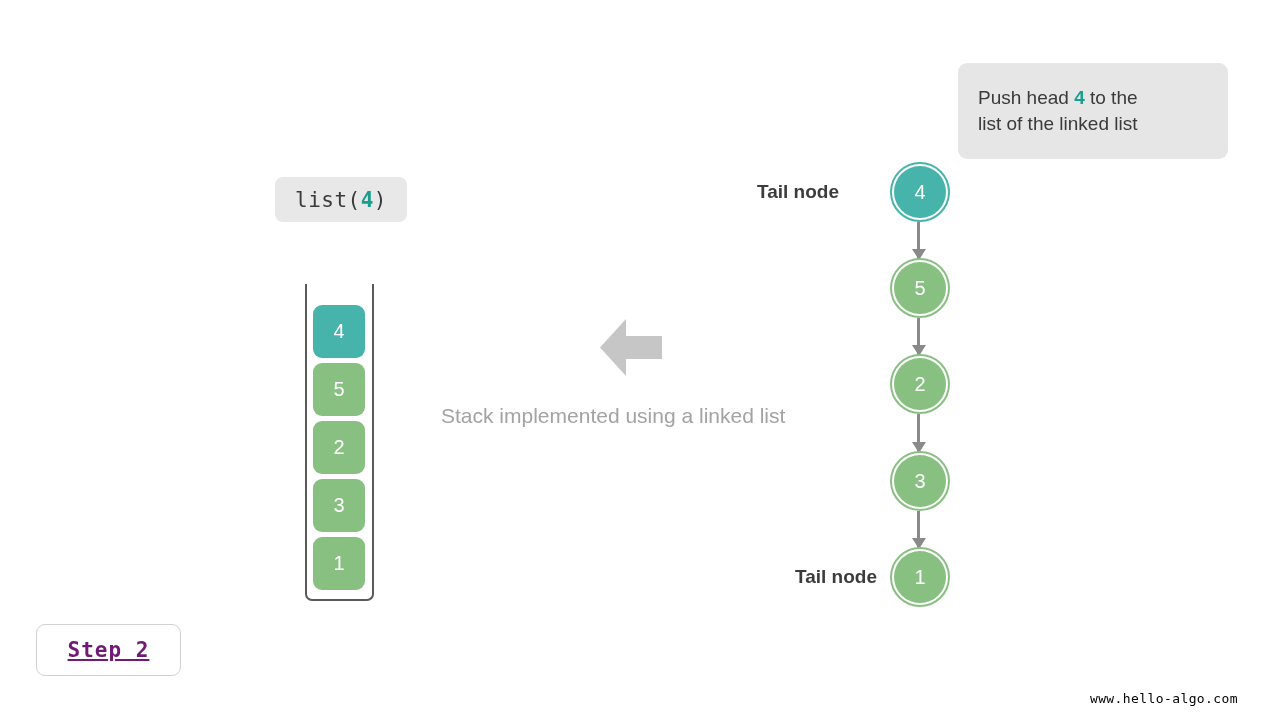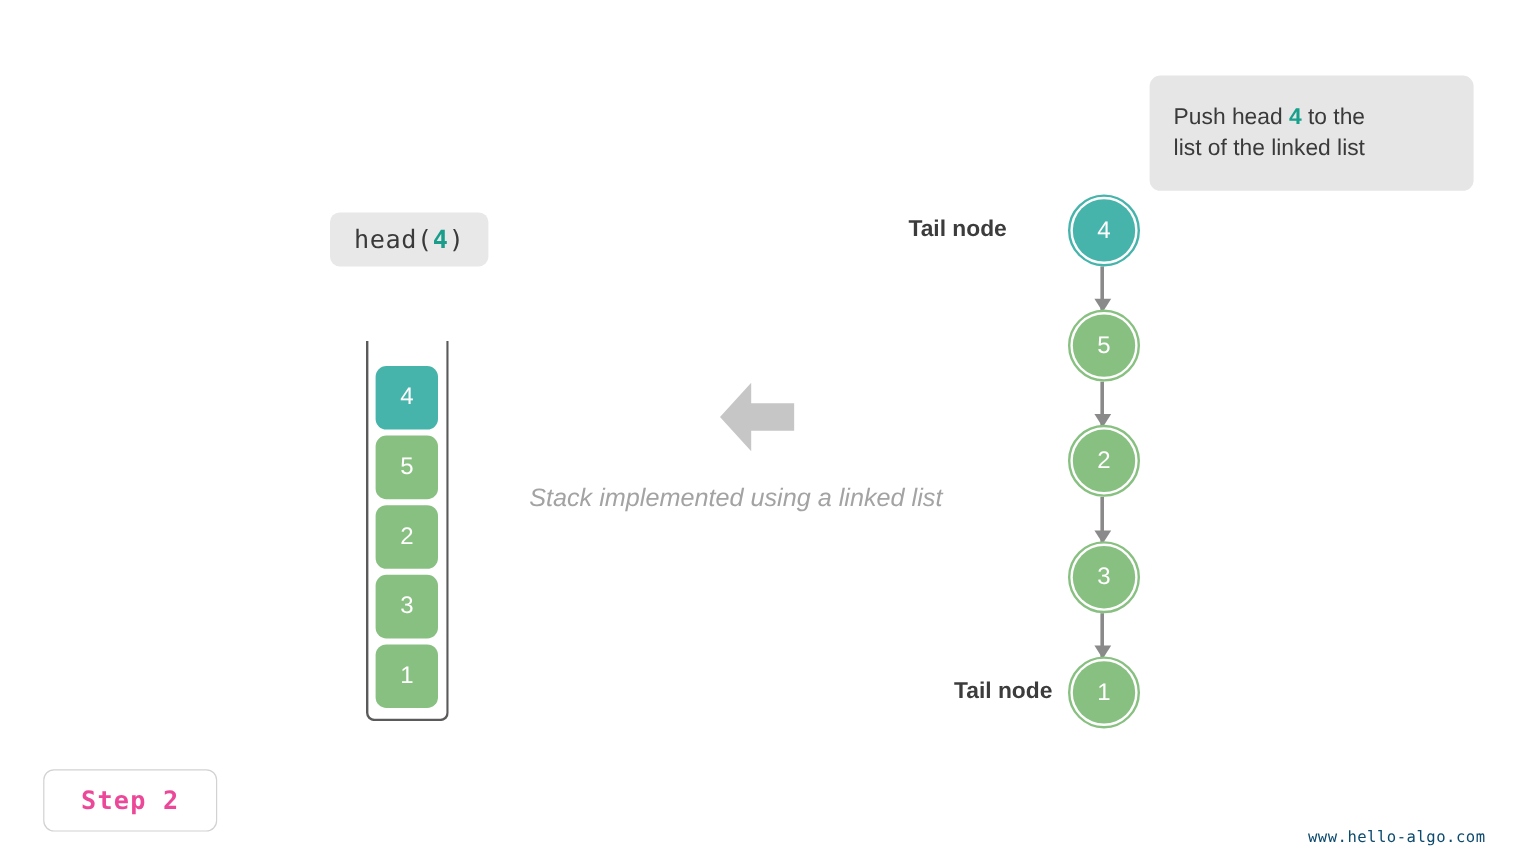--- a/index.html
+++ b/index.html
@@ -106,21 +106,20 @@
     width: 62px;
     height: 57px;
   }
   .caption-inner {
     position: absolute;
     left: 441px;
     top: 404px;
     font-size: 21px;
     color: #a3a3a3;
     white-space: nowrap;
-    font-style: italic;
   }
 
   
   .ll {
     position: absolute;
     left: 880px;
     top: 155px;
     width: 80px;
     height: 460px;
   }
@@ -177,60 +176,61 @@
     font-size: 19px;
     font-weight: bold;
     color: #3c3c3c;
     white-space: nowrap;
   }
 
   
   .step-badge {
     position: absolute;
     left: 36px;
-    top: 641px;
+    top: 624px;
     width: 145px;
     height: 52px;
     box-sizing: border-box;
     border: 1.5px solid #d2d2d2;
     border-radius: 9px;
     background: #ffffff;
     display: flex;
     align-items: center;
     justify-content: center;
     font-family: "DejaVu Sans Mono", "Liberation Mono", monospace;
     font-size: 21px;
     font-weight: bold;
-    color: #ec4899;
+    color: #701a75;
     letter-spacing: 1px;
+    text-decoration: underline;
   }
 
   
   .watermark {
     position: absolute;
     right: 42px;
     bottom: 14px;
     font-family: "DejaVu Sans Mono", "Liberation Mono", monospace;
     font-size: 13px;
-    color: #0c4a6e;
+    color: #000000;
     letter-spacing: 0.4px;
   }
 </style>
 </head>
 <body>
 
 <div class="callout">
   <div class="callout-line">
     <span>Push head </span><span class="accent-num">4</span><span> to the</span>
   </div>
   <div class="callout-line">list of the linked list</div>
 </div>
 
 <div class="op-badge">
-  <span>head(</span>
+  <span>list(</span>
     <span class="accent-num">4</span>
     <span>)</span>
 </div>
 
 <div class="stack-frame"></div>
 <div class="stack-cells">
   <div class="stack-cell teal">4</div>
   <div class="stack-cell green">5</div>
   <div class="stack-cell green">2</div>
   <div class="stack-cell green">3</div>

